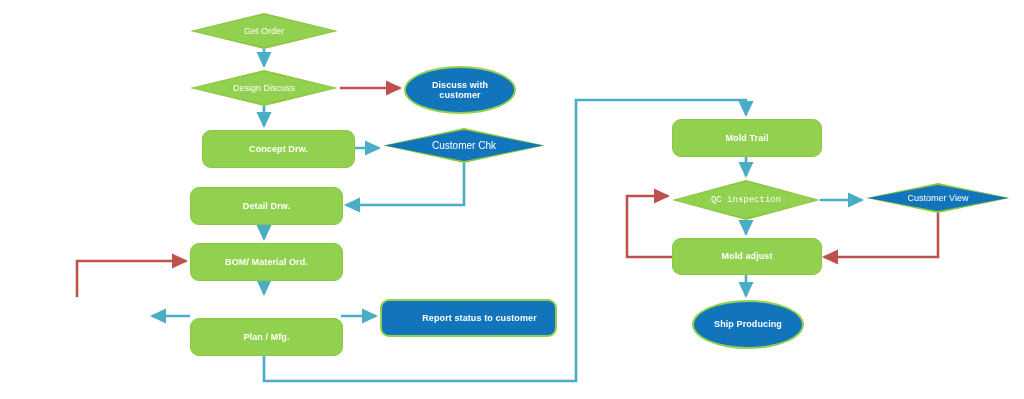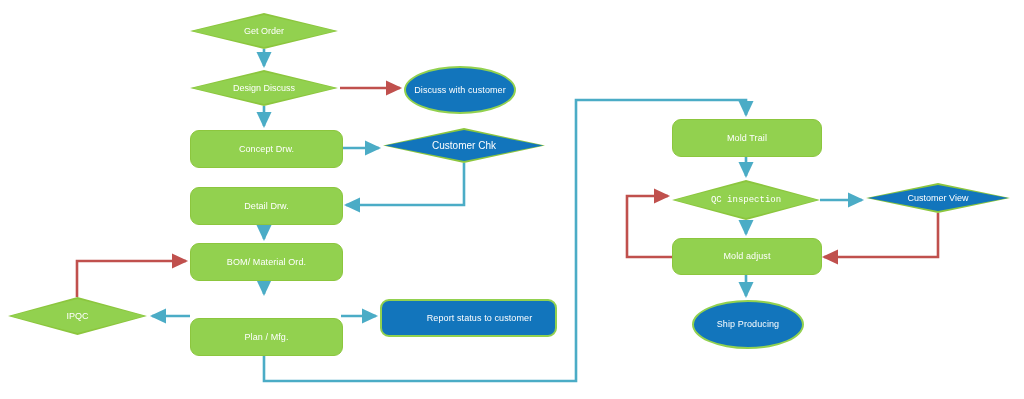--- a/index.html
+++ b/index.html
@@ -5,21 +5,21 @@
   html,body{margin:0;padding:0;background:#ffffff;}
   body{
     font-family:"Liberation Sans","DejaVu Sans",sans-serif;
     width:1024px;height:399px;overflow:hidden;
   }
   #canvas{position:relative;width:1024px;height:399px;background:#fff;}
   svg#wires{position:absolute;left:0;top:0;width:1024px;height:399px;}
 
   .node{position:absolute;display:flex;align-items:center;justify-content:center;text-align:center;
         color:#ffffff;line-height:1.12;letter-spacing:.1px;}
-  .node span{display:block;padding:0 6px;}
+  .node span{display:block;padding:0 6px;font-weight:bold;}
 
   
   .proc{border-radius:9px;}
   .proc.green{background:#92D14F;border:1px solid #8CC63E;}
   .proc.blue{background:#1275BC;border:2px solid #92D14F;}
 
   
   .term{border-radius:50%;}
   .term.blue{background:#1275BC;border:2px solid #92D14F;}
   .diamond-wrap{position:absolute;}
@@ -77,21 +77,21 @@
     <div class="outer"></div>
     <div class="inner green">
       <span>Design Discuss</span>
     </div>
   </div>
 
   <div class="node term blue" style="left:404px;top:66px;width:108px;height:44px;font-size:9px;">
     <span>Discuss with customer</span>
   </div>
 
-  <div class="node proc green" style="left:190px;top:130px;width:151px;height:36px;font-size:9px;">
+  <div class="node proc green" style="left:202px;top:130px;width:151px;height:36px;font-size:9px;">
     <span>Concept  Drw.</span>
   </div>
 
   <div class="diamond-wrap" style="left:383px;top:128px;width:162px;height:35px;font-size:10px;">
     <div class="outer"></div>
     <div class="inner blue">
       <span>Customer Chk</span>
     </div>
   </div>
 
@@ -100,26 +100,20 @@
   </div>
 
   <div class="node proc green" style="left:190px;top:243px;width:151px;height:36px;font-size:9px;">
     <span>BOM/ Material Ord.</span>
   </div>
 
   <div class="node proc green" style="left:190px;top:298px;width:151px;height:36px;font-size:9px;margin-top:20px;">
     <span>Plan / Mfg.</span>
   </div>
 
-  <div class="diamond-wrap" style="left:8px;top:297px;width:139px;height:38px;font-size:9px;">
-    <div class="outer"></div>
-    <div class="inner green">
-      <span>IPQC</span>
-    </div>
-  </div>
 
   <div class="node proc blue" style="left:380px;top:299px;width:151px;height:34px;font-size:9px;padding-left:22px;">
     <span>Report status to customer</span>
   </div>
 
   <div class="node proc green" style="left:672px;top:119px;width:148px;height:36px;font-size:9px;">
     <span>Mold Trail</span>
   </div>
 
   <div class="diamond-wrap" style="left:672px;top:180px;width:148px;height:40px;font-size:9px;font-family:Liberation Mono, monospace;">

